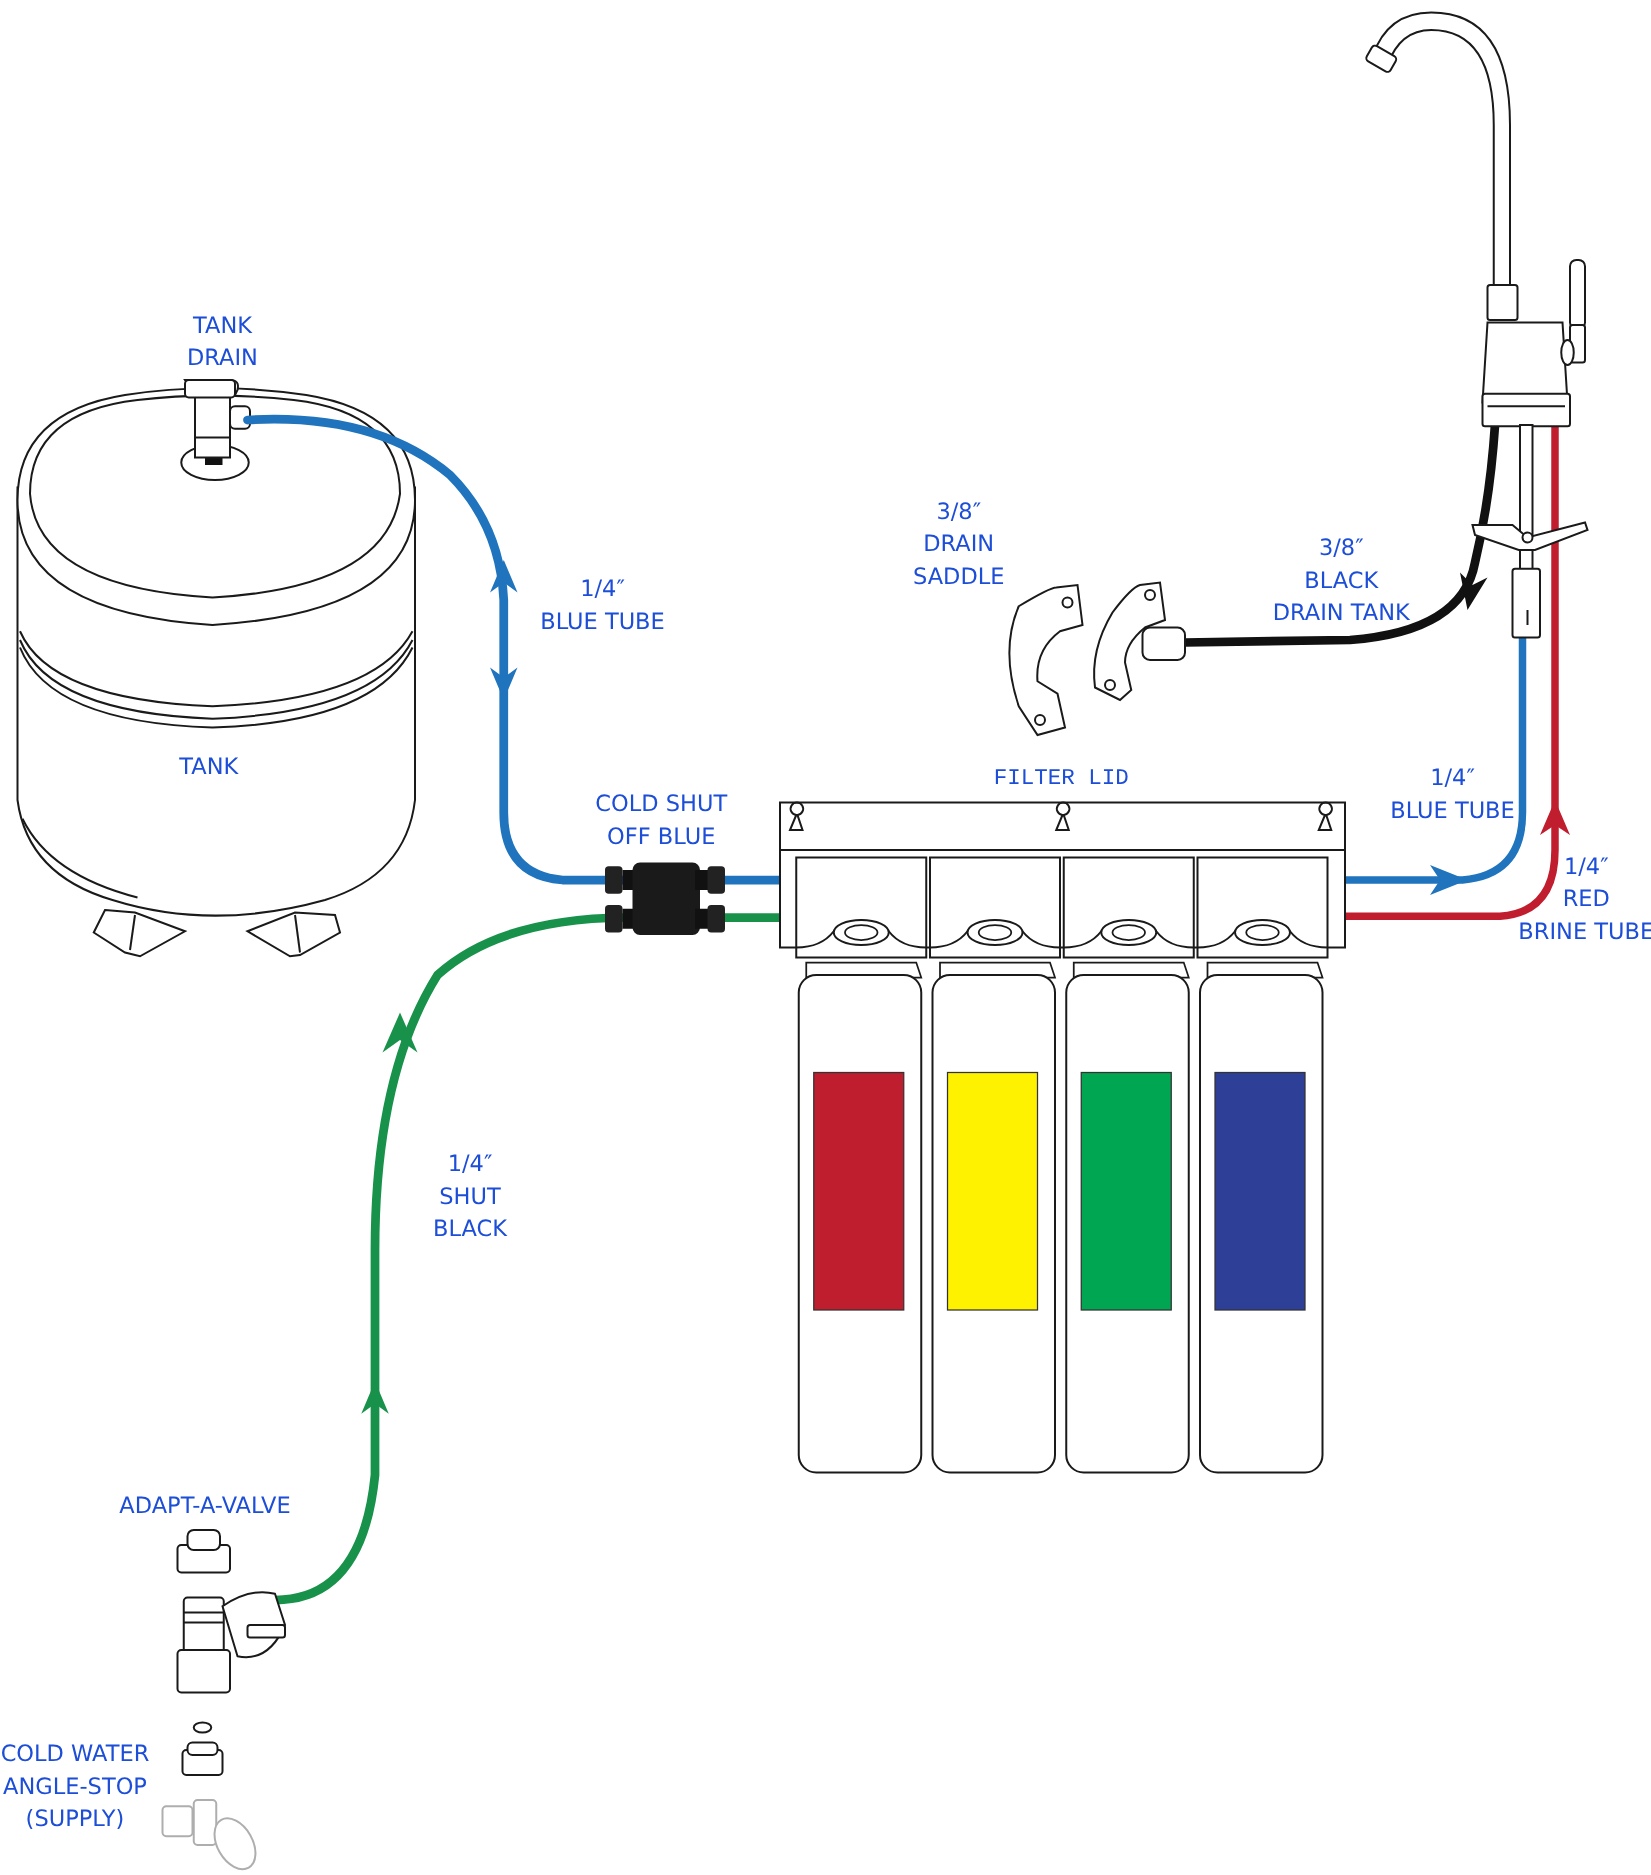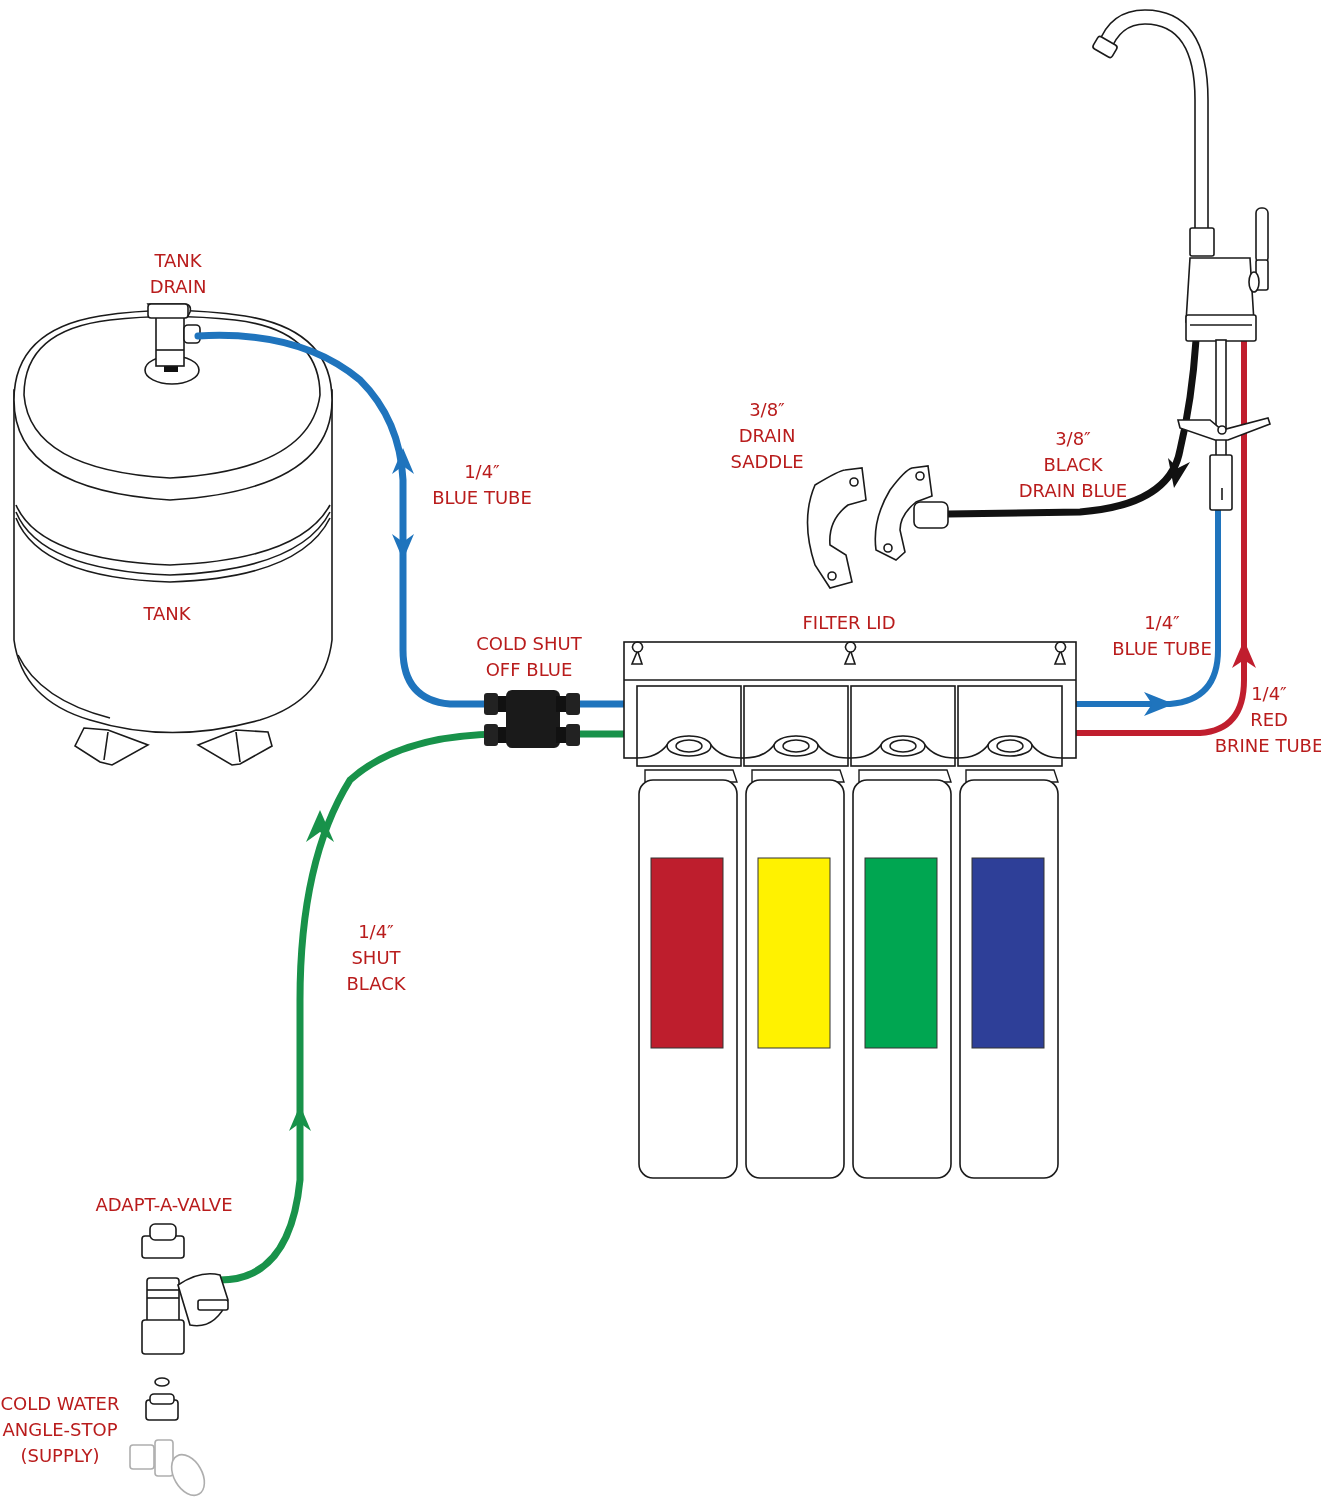--- a/index.html
+++ b/index.html
@@ -1,20 +1,20 @@
 <!DOCTYPE html>
 <html><head>
 <meta charset="utf-8">
 <style>
   html, body { margin: 0; padding: 0; background: #ffffff; }
   body { width: 1321px; height: 1500px; position: relative; overflow: hidden;
          font-family: "DejaVu Sans", sans-serif; }
   #diagram { position: absolute; left: 0; top: 0; }
   .lbl { position: absolute; text-align: center; font-size: 18px; line-height: 26px;
-         color: #b91c1c; font-family: "DejaVu Sans", sans-serif; white-space: nowrap; transform: translateX(-50%); }
+         color: #1d4ed8; font-family: "DejaVu Sans", sans-serif; white-space: nowrap; transform: translateX(-50%); }
   .lbl span { display: block; }
   .stroke { fill: none; stroke: #1a1a1a; stroke-width: 1.6; }
   .part { fill: #ffffff; stroke: #1a1a1a; stroke-width: 1.6; }
 </style>
 </head>
 <body>
 
 <svg id="diagram" width="1321" height="1500" viewBox="0 0 1321 1500" xmlns="http://www.w3.org/2000/svg">
 
   <g>
@@ -199,32 +199,32 @@
   <span>TANK</span>
 </div>
 <div class="lbl" style="left:482px; top:459px;">
   <span>1/4″</span>
   <span>BLUE TUBE</span>
 </div>
 <div class="lbl" style="left:529px; top:631px;">
   <span>COLD SHUT</span>
   <span>OFF BLUE</span>
 </div>
-<div class="lbl" style="left:849px; top:610px;">
+<div class="lbl" style="left:849px; top:610px;font-family:Liberation Mono, monospace;">
   <span>FILTER LID</span>
 </div>
 <div class="lbl" style="left:767px; top:397px;">
   <span>3/8″</span>
   <span>DRAIN</span>
   <span>SADDLE</span>
 </div>
 <div class="lbl" style="left:1073px; top:426px;">
   <span>3/8″</span>
   <span>BLACK</span>
-  <span>DRAIN BLUE</span>
+  <span>DRAIN TANK</span>
 </div>
 <div class="lbl" style="left:1162px; top:610px;">
   <span>1/4″</span>
   <span>BLUE TUBE</span>
 </div>
 <div class="lbl" style="left:1269px; top:681px;">
   <span>1/4″</span>
   <span>RED</span>
   <span>BRINE TUBE</span>
 </div>

